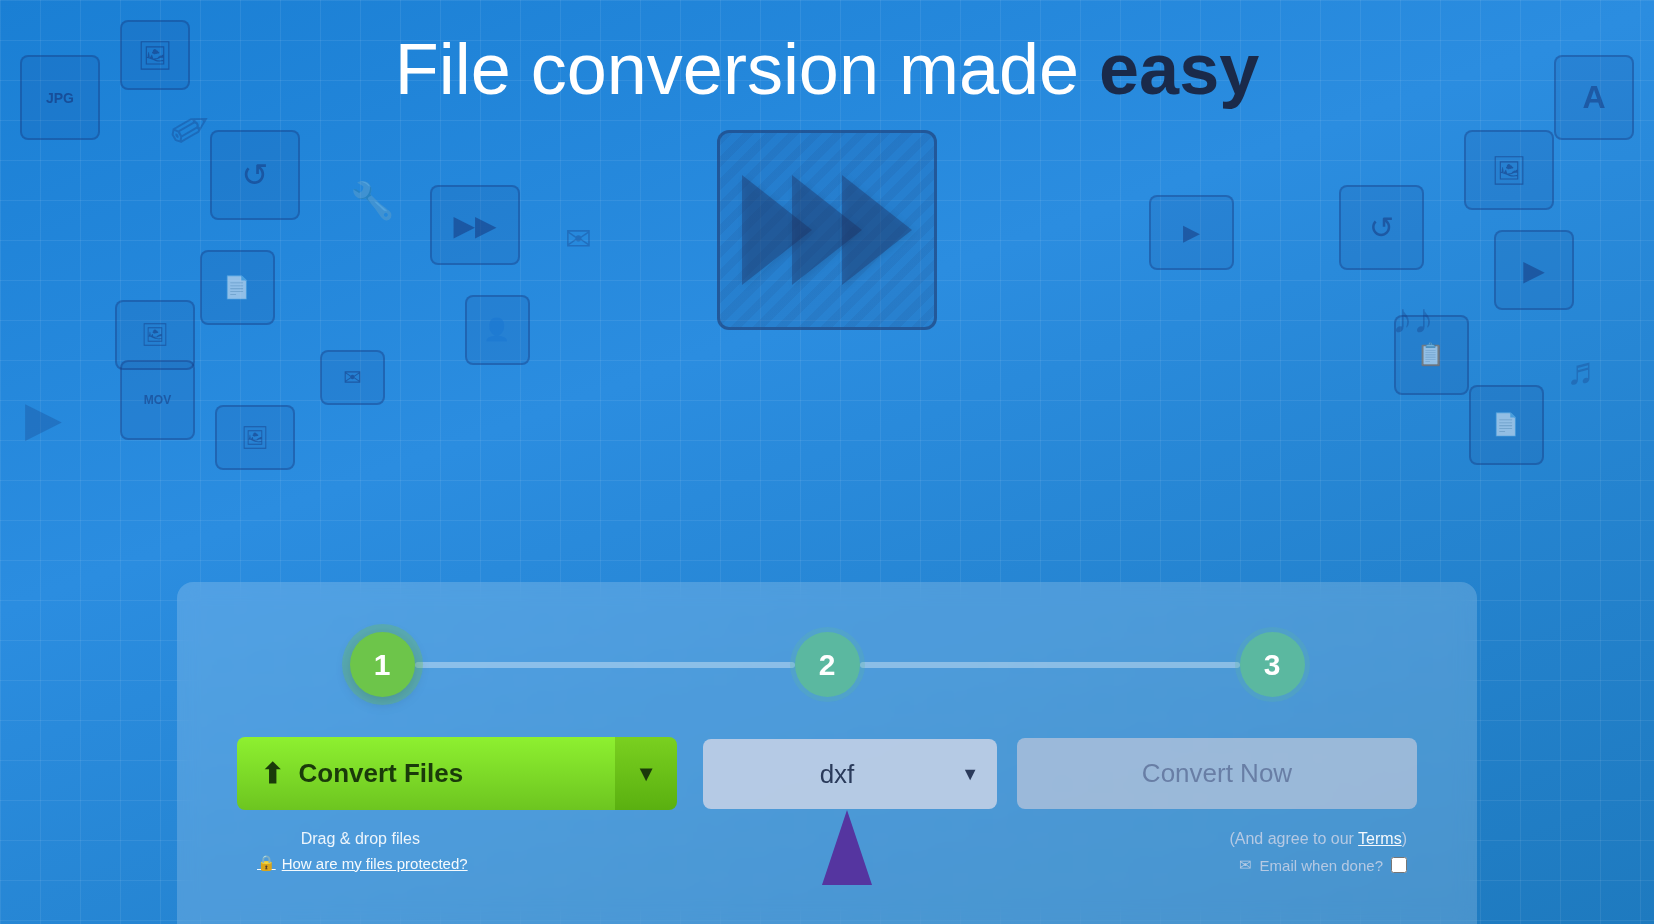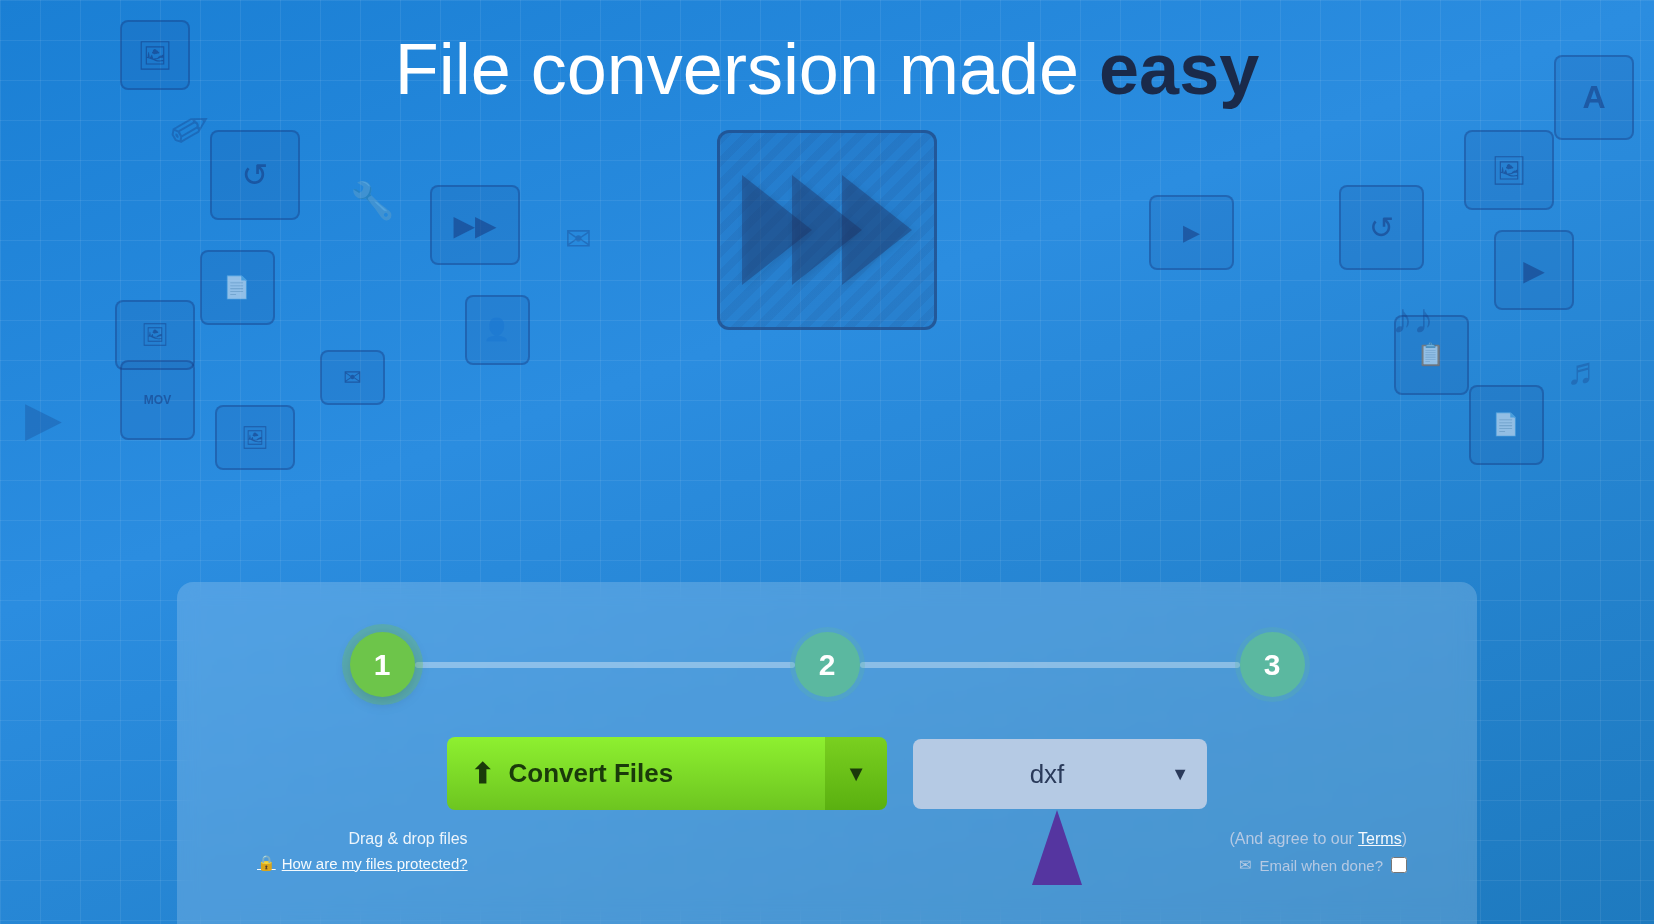--- a/index.html
+++ b/index.html
@@ -288,21 +288,21 @@
 
     .left-info {
       display: flex;
       flex-direction: column;
       gap: 6px;
     }
 
     .drag-drop-text {
       color: rgba(255,255,255,0.9);
       font-size: 16px;
-      text-align: right;
+      text-align: center;
       margin-left: 6px;
     }
 
     .file-protection-link {
       display: flex;
       align-items: center;
       gap: 6px;
       color: rgba(255,255,255,0.95);
       font-size: 15px;
       text-decoration: underline;
@@ -362,20 +362,23 @@
     }
   </style>
 </head>
 <body>
 
 <div class="bg-overlay"></div>
 <div class="bg-grid"></div>
 
 <div class="float-icons">
 
+  <div class="icon-sketch" style="width:80px;height:85px;top:55px;left:20px;font-size:14px;font-weight:700;">
+    <span style="color:rgba(20,50,120,0.6)">JPG</span>
+  </div>
 
   <div class="icon-sketch" style="width:70px;height:70px;top:20px;left:120px;font-size:28px;">🖼</div>
 
   <div style="position:absolute;top:100px;left:170px;font-size:50px;color:rgba(20,50,120,0.3);transform:rotate(-30deg);">✏</div>
 
   <div class="icon-sketch" style="width:90px;height:90px;top:130px;left:210px;font-size:32px;">↺</div>
 
   <div class="icon-sketch" style="width:90px;height:80px;top:185px;left:430px;font-size:28px;">▶▶</div>
 
   <div style="position:absolute;top:180px;left:350px;font-size:36px;color:rgba(20,50,120,0.3);">🔧</div>
@@ -477,20 +480,23 @@
         <span class="format-select-arrow">▼</span>
       </div>
 
       <div class="arrow-up-purple">
         <svg width="50" height="75" viewBox="0 0 50 75">
           <polygon points="25,0 50,75 0,75" fill="#5535a0"></polygon>
         </svg>
       </div>
     </div>
 
+    <button class="convert-now-btn">
+      <span>Convert Now</span>
+    </button>
 
   </div>
 
   <div class="bottom-info">
     <div class="left-info">
       <span class="drag-drop-text">Drag &amp; drop files</span>
       <div class="file-protection-link">
         <span>🔒</span>
         <span>How are my files protected?</span>
       </div>

